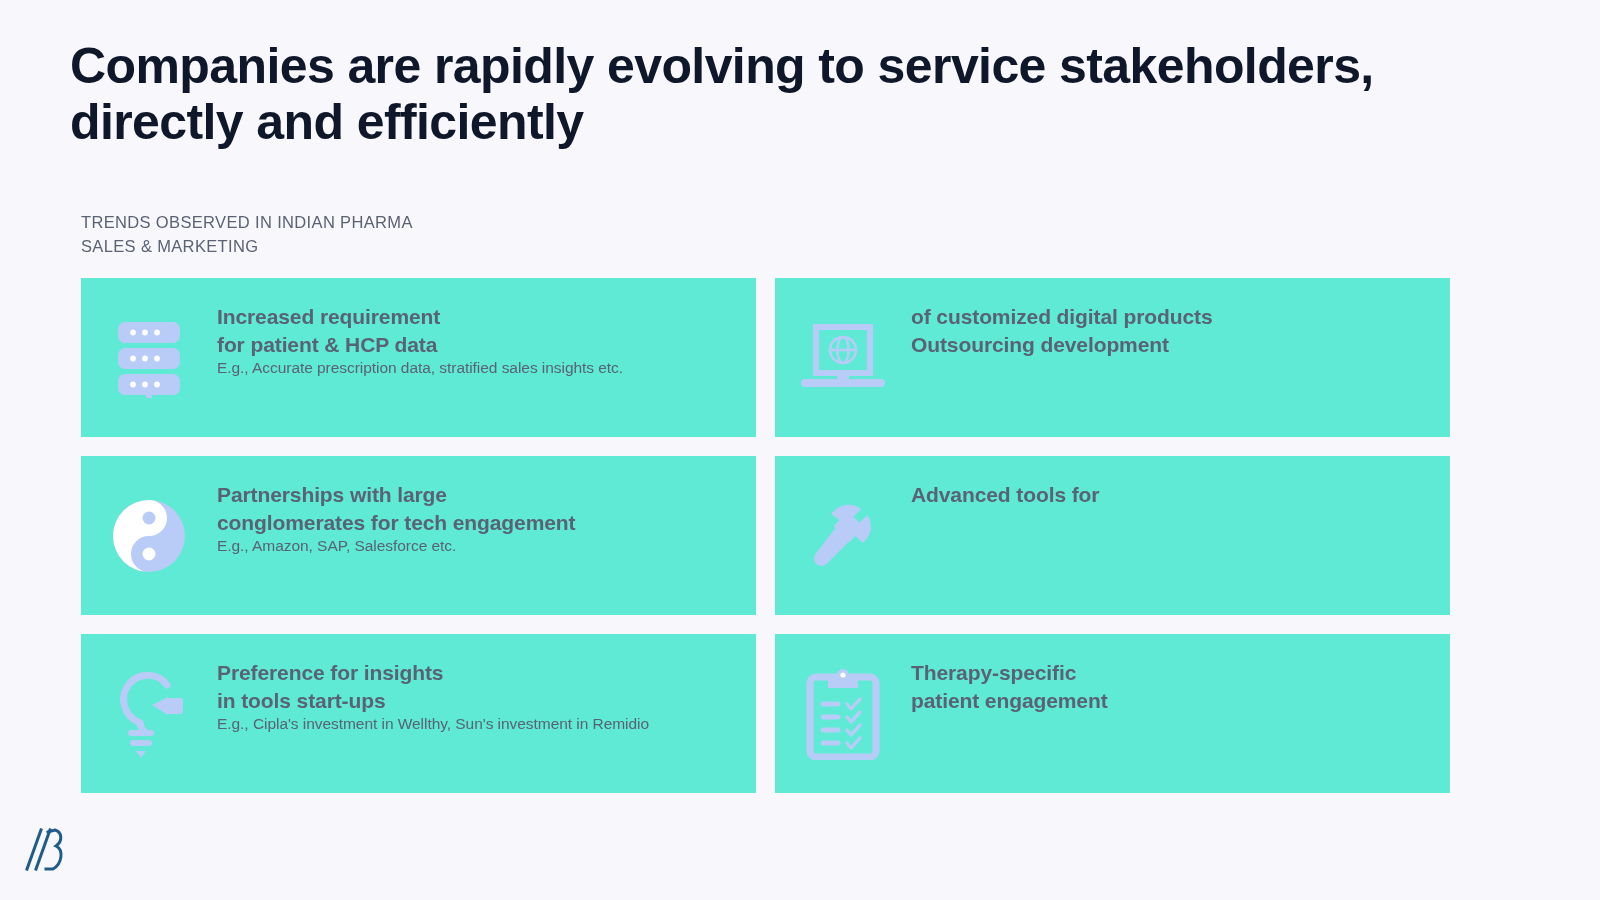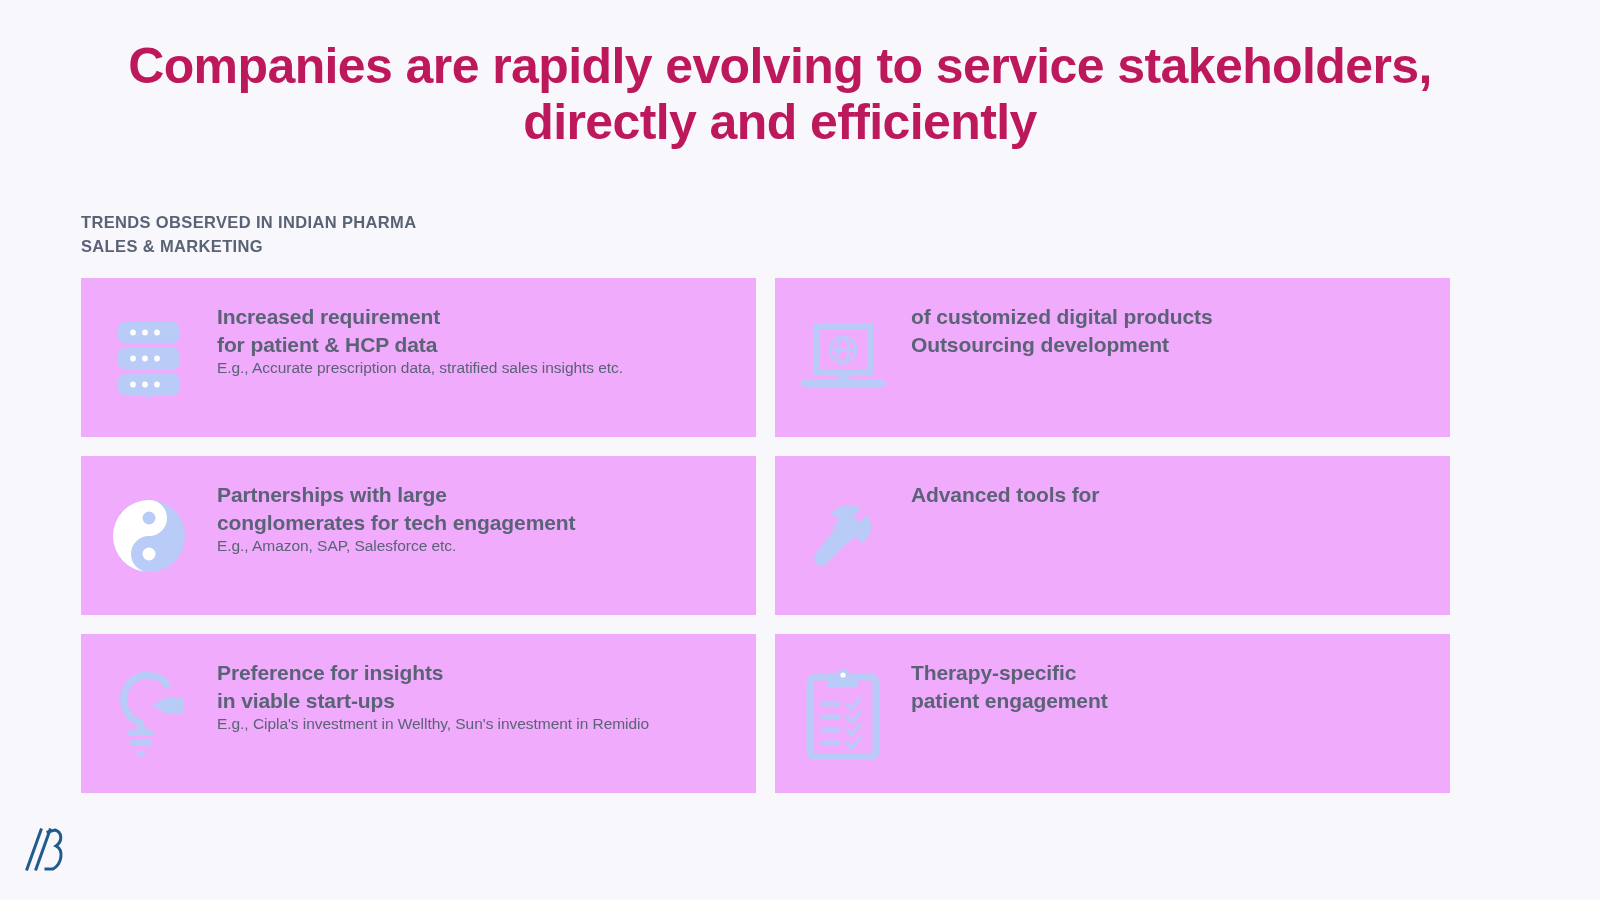--- a/index.html
+++ b/index.html
@@ -19,31 +19,30 @@
   
   .slide-title {
     position: absolute;
     left: 70px;
     top: 38px;
     width: 1420px;
     font-size: 50px;
     font-weight: bold;
     line-height: 1.12;
     letter-spacing: -0.6px;
-    color: #be185d;
-    text-align: center;
+    color: #0f172a;
   }
 
   
   .eyebrow {
     position: absolute;
     left: 81px;
     top: 211px;
     font-size: 16.5px;
-    font-weight: bold;
+    font-weight: normal;
     line-height: 1.45;
     letter-spacing: 0.35px;
     color: #5A6275;
     text-transform: uppercase;
   }
   .eyebrow div { white-space: nowrap; }
 
   
   .card-grid {
     position: absolute;
@@ -51,21 +50,21 @@
     top: 278px;
     width: 1369px;
     display: grid;
     grid-template-columns: 675px 675px;
     grid-auto-rows: 159px;
     column-gap: 19px;
     row-gap: 19px;
   }
 
   .card {
-    background: #f0abfc;
+    background: #5eead4;
     display: flex;
     align-items: flex-start;
     position: relative;
   }
 
   .card-icon {
     width: 136px;
     min-width: 136px;
     height: 159px;
     display: flex;
@@ -224,21 +223,21 @@
         <g stroke="#B9CCF7" stroke-width="6" stroke-linecap="round">
           <line x1="24" y1="64" x2="44" y2="64"></line>
           <line x1="26" y1="74" x2="42" y2="74"></line>
         </g>
         <path d="M29 82 L39 82 L34 89 Z" fill="#B9CCF7"></path>
       </svg>
     </div>
     <div class="card-body">
       <div class="card-heading">
         <div>Preference for insights</div>
-        <div>in viable start-ups</div>
+        <div>in tools start-ups</div>
       </div>
       <div class="card-note">E.g., Cipla's investment in Wellthy, Sun's investment in Remidio</div>
     </div>
   </div>
 
   <div class="card">
     <div class="card-icon">
       <svg class="ico" width="74" height="92" viewBox="0 0 74 92">
         <rect x="4" y="9" width="66" height="80" rx="6" fill="none" stroke="#B9CCF7" stroke-width="7"></rect>
         <path d="M26 6 h22 a4 4 0 0 1 4 4 v10 h-30 v-10 a4 4 0 0 1 4 -4 Z" fill="#B9CCF7"></path>

